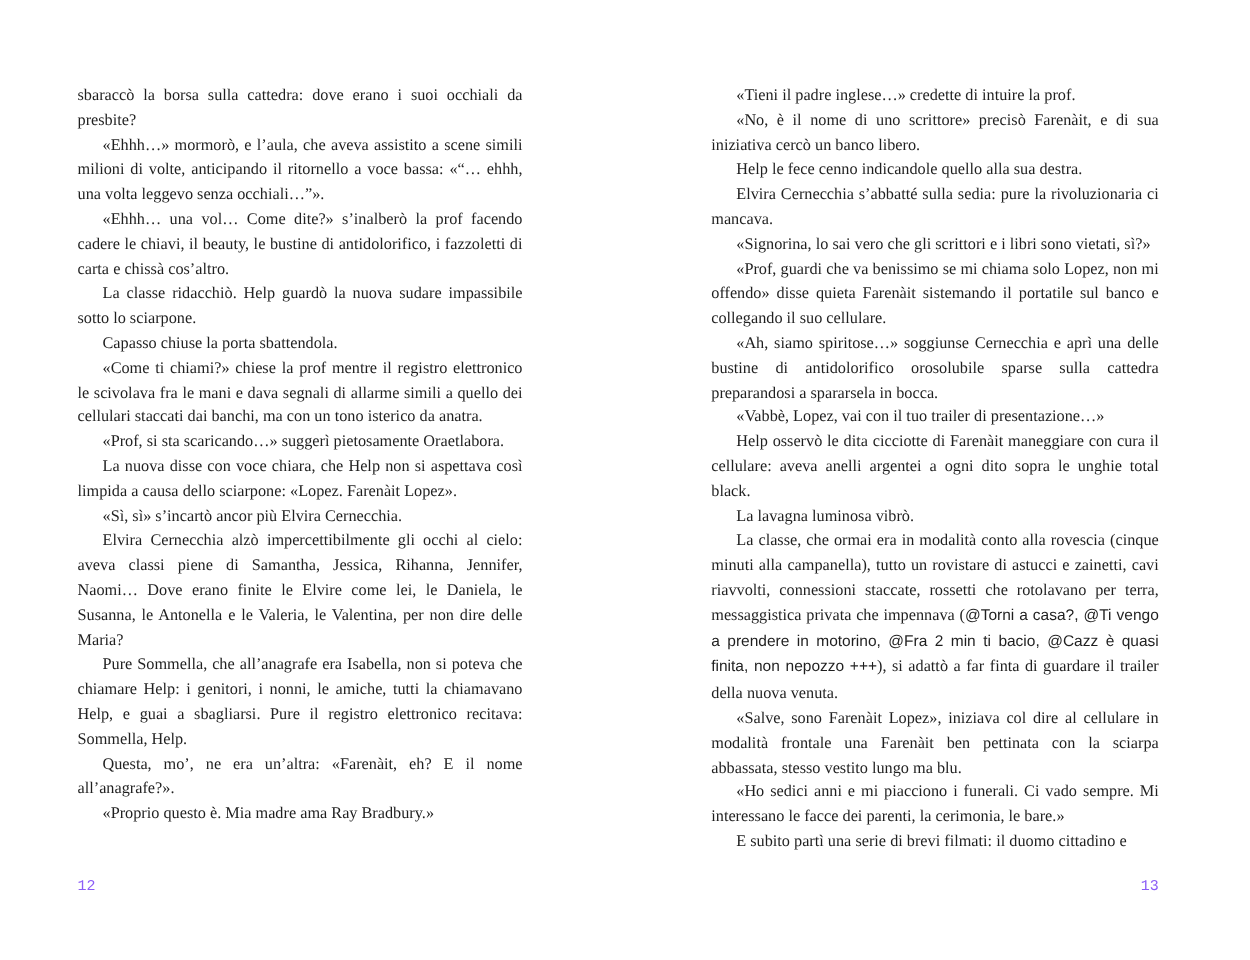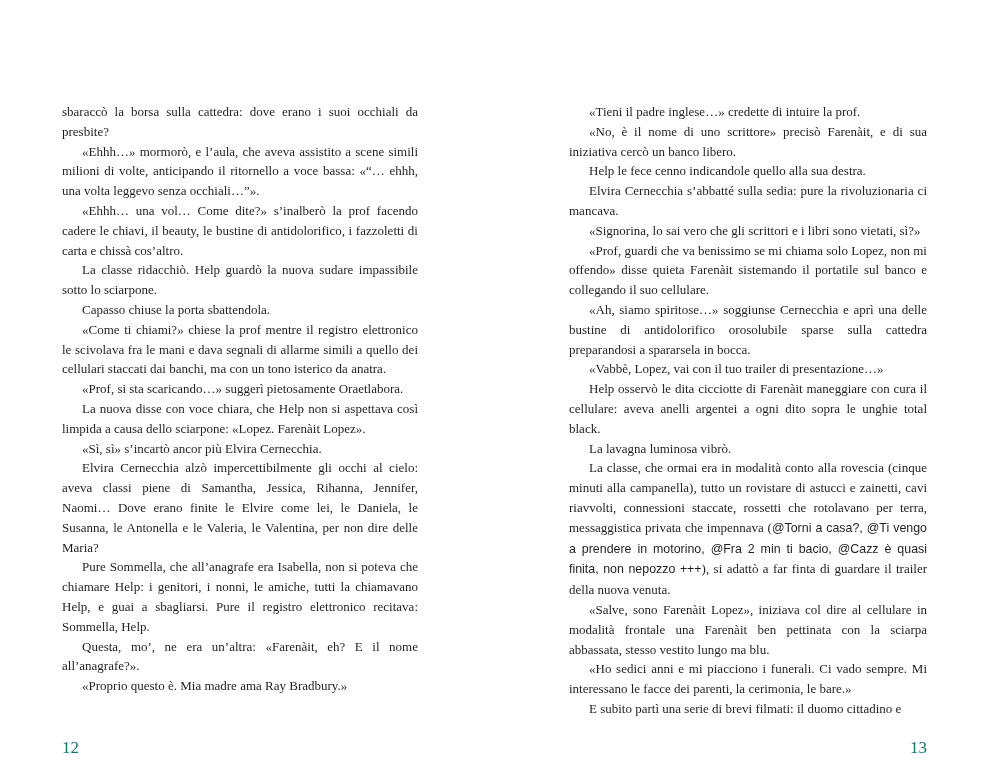--- a/index.html
+++ b/index.html
@@ -11,21 +11,20 @@
     width: 1000px;
     height: 768px;
     position: relative;
     overflow: hidden;
     font-family: "Liberation Serif", serif;
   }
   .spread {
     position: absolute;
     inset: 0;
     background: #ffffff;
-    margin-top: 36px;
   }
   .page {
     position: absolute;
     top: 0;
     height: 768px;
   }
   .page-left  { left: 62px;  width: 356px; }
   .page-right { left: 569px; width: 358px; }
   .text-block {
     position: absolute;
@@ -45,23 +44,23 @@
   .text-block p.indent {
     text-indent: 20px;
   }
   .run-sans {
     font-family: "Liberation Sans", sans-serif;
     font-size: 12.4px;
   }
   .page-number {
     position: absolute;
     top: 702px;
-    font-family: Liberation Serif, serif;
-    font-size: 17px;
-    color: #0f766e;
+    font-family: Liberation Mono, monospace;
+    font-size: 12px;
+    color: #8b5cf6;
   }
   .page-left .page-number  { left: 0; }
   .page-right .page-number { right: 0; text-align: right; }
 </style>
 </head>
 <body>
 
 <div class="spread">
 
   <div class="page page-left">

